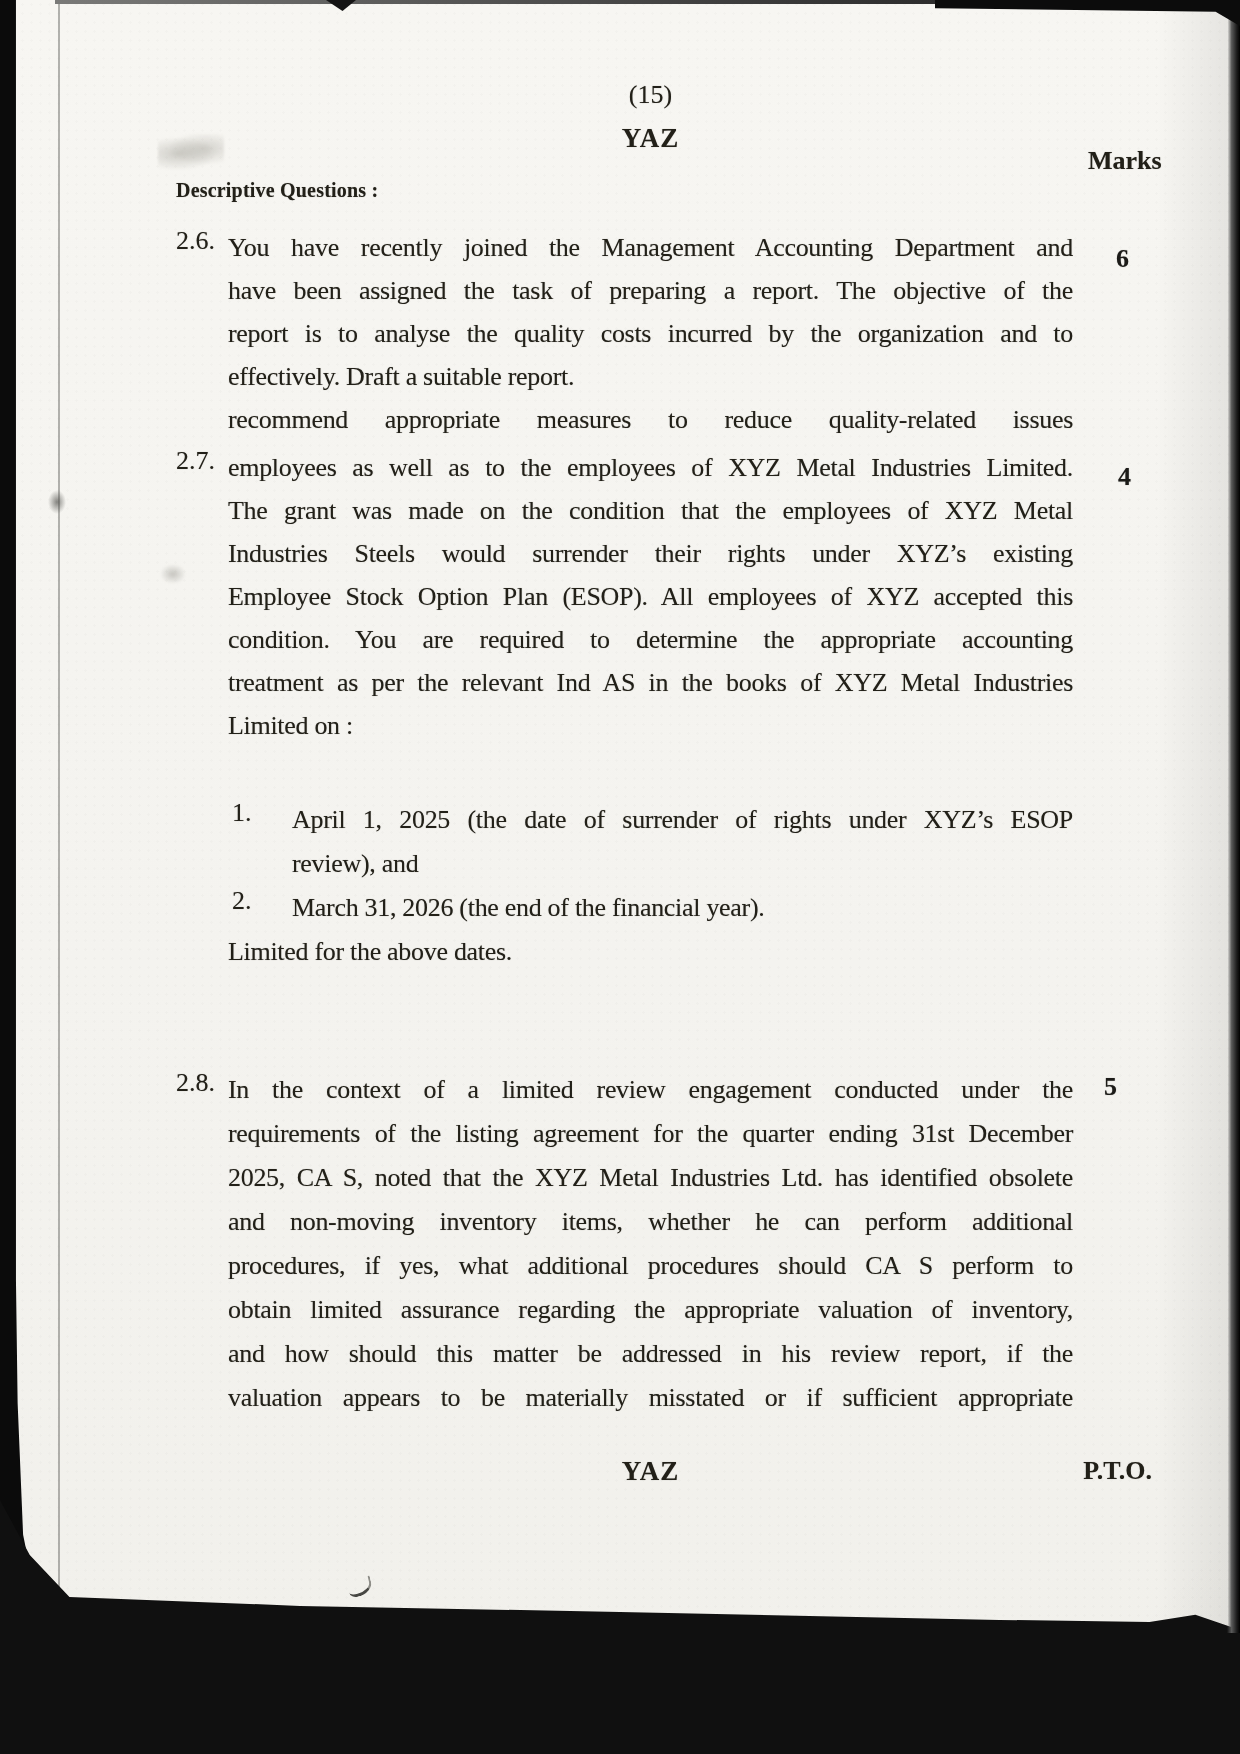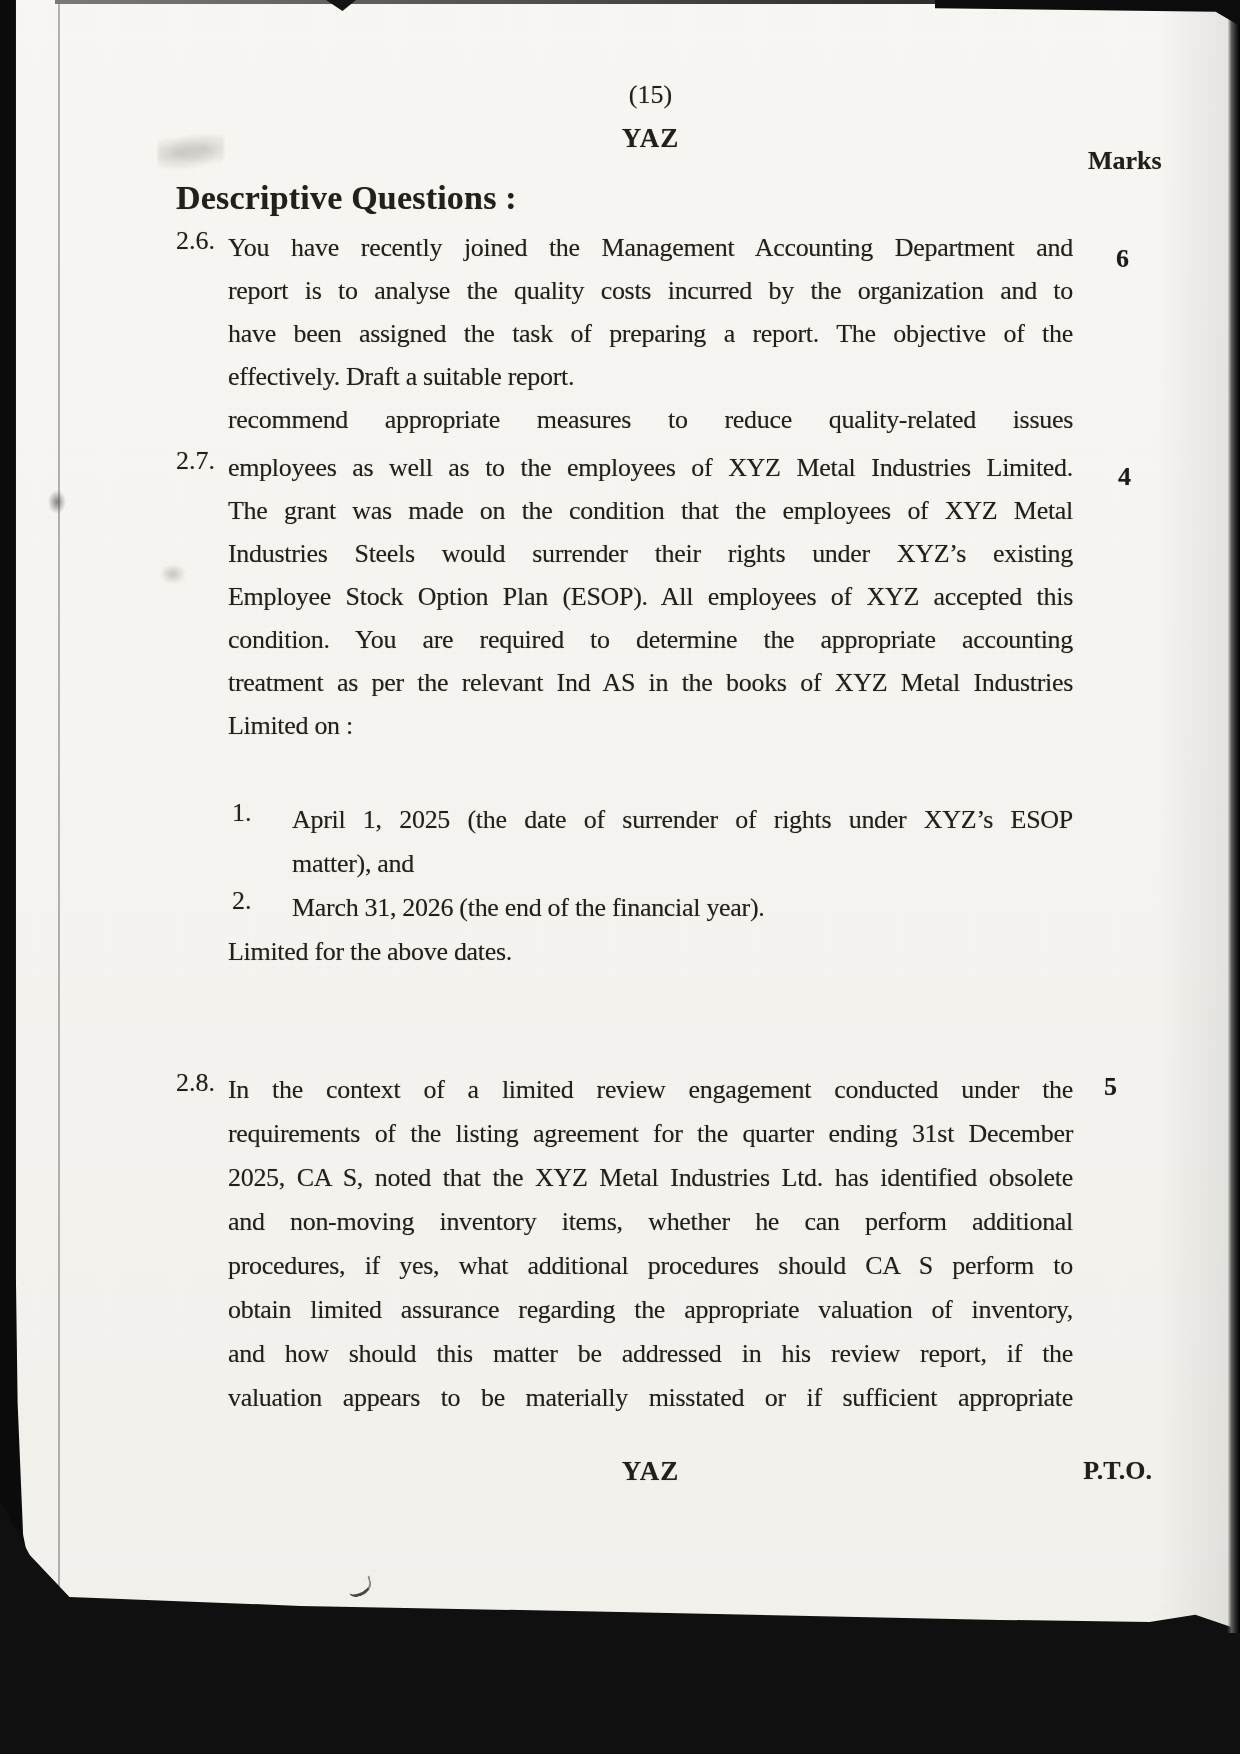--- a/index.html
+++ b/index.html
@@ -44,21 +44,21 @@
     border-bottom:3px solid rgba(42,42,38,.85);border-right:2px solid rgba(42,42,38,.5);
     border-radius:0 0 80% 40%;transform:rotate(-14deg);}
   .shade-right{position:absolute;right:13px;top:0;width:70px;height:1630px;
     background:linear-gradient(90deg,rgba(0,0,0,0),rgba(0,0,0,.07));}
 
   
   .txt{position:absolute;color:#222018;text-shadow:0 0 1px rgba(34,32,28,.35);}
   .page-number{left:228px;top:80px;width:845px;text-align:center;font-size:26px;}
   .header-code{left:228px;top:123px;width:845px;text-align:center;font-size:27px;font-weight:bold;letter-spacing:1px;}
   .marks-label{left:1088px;top:146px;font-size:26px;font-weight:bold;text-align:center;}
-  .section-heading{left:176px;top:179px;font-size:34px;font-weight:bold;letter-spacing:.2px;}
+  .section-heading{left:176px;top:179px;font-size:20px;font-weight:bold;letter-spacing:.2px;}
 
   .qnum{font-size:26px;left:176px;width:54px;}
   .qbody{left:228px;width:845px;font-size:26px;letter-spacing:-.3px;}
   .jline{text-align:justify;text-align-last:justify;}
   .jline-last{text-align-last:left;}
 
   .q26n{top:226px;} .q26b{top:226px;line-height:43px;}
   .q27n{top:446px;} .q27b{top:446px;line-height:43px;}
   .lnum{font-size:26px;left:232px;width:44px;}
   .ltxt{left:292px;width:781px;font-size:26px;letter-spacing:-.3px;line-height:44px;}
@@ -87,43 +87,43 @@
   <div class="shade-right"></div>
 
   <div class="txt page-number">(15)</div>
   <div class="txt header-code">YAZ</div>
   <div class="txt marks-label">Marks</div>
   <div class="txt section-heading">Descriptive Questions :</div>
 
   <div class="txt qnum q26n">2.6.</div>
   <div class="txt qbody q26b">
       <div class="jline">You have recently joined the Management Accounting Department and</div>
+      <div class="jline">have been assigned the task of preparing a report. The objective of the</div>
       <div class="jline">report is to analyse the quality costs incurred by the organization and to</div>
-      <div class="jline">have been assigned the task of preparing a report. The objective of the</div>
       <div class="jline jline-last">effectively. Draft a suitable report.</div>
       <div class="jline">recommend appropriate measures to reduce quality-related issues</div>
     </div>
   <div class="txt markval m6">6</div>
 
   <div class="txt qnum q27n">2.7.</div>
   <div class="txt qbody q27b">
       <div class="jline">employees as well as to the employees of XYZ Metal Industries Limited.</div>
       <div class="jline">The grant was made on the condition that the employees of XYZ Metal</div>
       <div class="jline">Industries Steels would surrender their rights under XYZ’s existing</div>
       <div class="jline">Employee Stock Option Plan (ESOP). All employees of XYZ accepted this</div>
       <div class="jline">condition. You are required to determine the appropriate accounting</div>
       <div class="jline">treatment as per the relevant Ind AS in the books of XYZ Metal Industries</div>
       <div class="jline jline-last">Limited on :</div>
     </div>
   <div class="txt markval m4">4</div>
 
   <div class="txt lnum li1n">1.</div>
   <div class="txt ltxt li1t">
       <div class="jline">April 1, 2025 (the date of surrender of rights under XYZ’s ESOP</div>
-      <div class="jline jline-last">matter), and</div>
+      <div class="jline jline-last">review), and</div>
     </div>
   <div class="txt lnum li2n">2.</div>
   <div class="txt ltxt li2t">
       <div class="jline jline-last">March 31, 2026 (the end of the financial year).</div>
     </div>
   <div class="txt qbody q27c">
       <div class="jline jline-last">Limited for the above dates.</div>
     </div>
 
   <div class="txt qnum q28n">2.8.</div>

